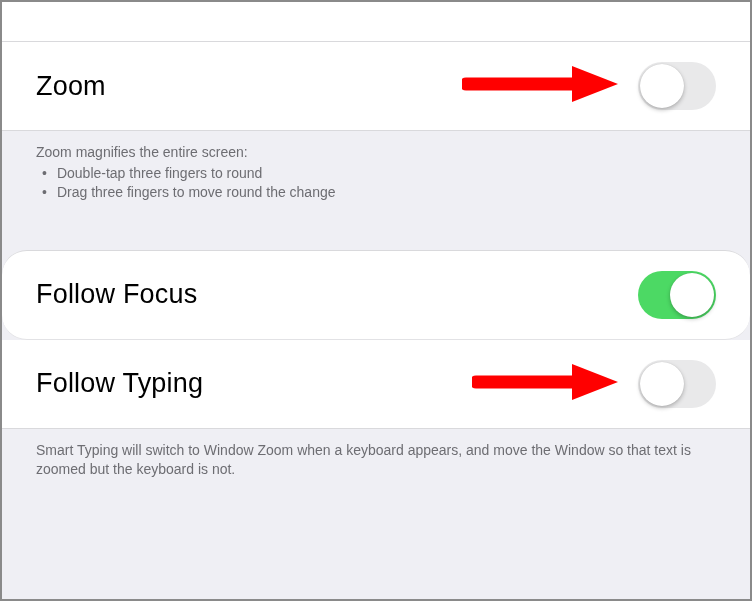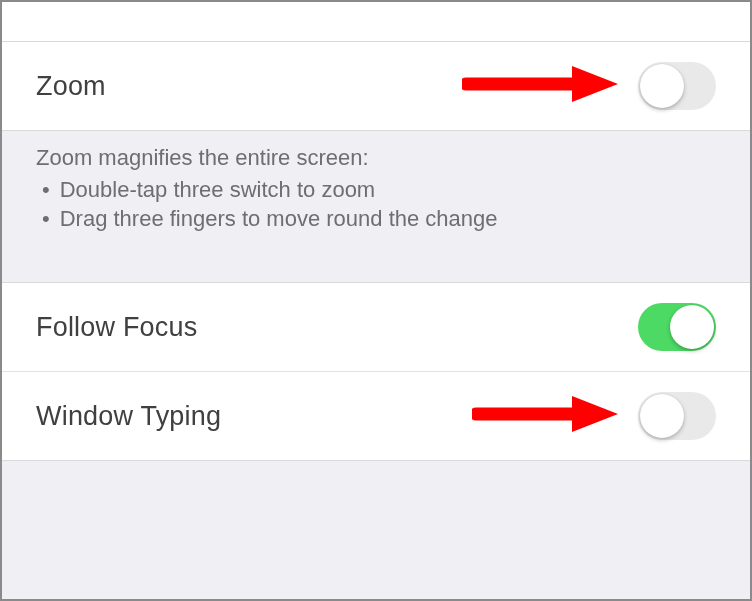--- a/index.html
+++ b/index.html
@@ -22,21 +22,21 @@
     background: #fff;
     display: flex;
     align-items: center;
     justify-content: space-between;
     padding: 20px 34px 20px 34px;
     border-bottom: 1px solid #d9d9dc;
     position: relative;
   }
   .row-label {
     font-size: 27px;
-    color: #404040;
+    color: #000000;
     letter-spacing: 0.2px;
   }
   .toggle {
     width: 78px;
     height: 48px;
     border-radius: 24px;
     position: relative;
     flex-shrink: 0;
   }
   .toggle.off {
@@ -53,41 +53,42 @@
     background: #fff;
     top: 2px;
     box-shadow: 0 2px 4px rgba(0,0,0,0.25), 0 0 1px rgba(0,0,0,0.15);
   }
   .toggle.off .knob { left: 2px; }
   .toggle.on .knob { right: 2px; }
 
   .footer-block {
     padding: 12px 25px 22px 34px;
     color: #6d6d72;
-    font-size: 22px;
+    font-size: 14px;
     line-height: 1.35;
   }
   .footer-title {
     margin-bottom: 2px;
   }
   .footer-list {
     list-style: none;
   }
   .footer-list li::before {
     content: "•";
     margin: 0 10px 0 6px;
   }
   .footer-gap {
     height: 26px;
   }
   .group-top-border {
     border-top: 1px solid #d9d9dc;
   }
   .inner-sep {
     border-bottom: 1px solid #e2e2e5;
+    border-radius: 25px;
   }
   .arrow {
     position: absolute;
     pointer-events: none;
   }
   .arrow svg { display: block; }
 </style>
 </head>
 <body>
 
@@ -105,42 +106,43 @@
       <svg width="156" height="40" viewBox="0 0 156 40">
         <line x1="4" y1="20" x2="118" y2="20" stroke="#ff0000" stroke-width="13" stroke-linecap="round"></line>
         <polygon points="110,2 156,20 110,38" fill="#ff0000"></polygon>
       </svg>
     </div>
   </div>
 
   <div class="footer-block">
     <div class="footer-title">Zoom magnifies the entire screen:</div>
     <ul class="footer-list">
-      <li>Double-tap three switch to zoom</li>
+      <li>Double-tap three fingers to round</li>
       <li>Drag three fingers to move round the change</li>
     </ul>
   </div>
 
   <div class="footer-gap"></div>
 
   <div class="row group-top-border inner-sep">
     <span class="row-label">Follow Focus</span>
     <div class="toggle on">
       <div class="knob"></div>
     </div>
   </div>
 
   <div class="row">
-    <span class="row-label">Window Typing</span>
+    <span class="row-label">Follow Typing</span>
     <div class="toggle off">
       <div class="knob"></div>
     </div>
 
     <div class="arrow" style="left:470px; top:22px;">
       <svg width="146" height="40" viewBox="0 0 146 40">
         <line x1="4" y1="20" x2="108" y2="20" stroke="#ff0000" stroke-width="13" stroke-linecap="round"></line>
         <polygon points="100,2 146,20 100,38" fill="#ff0000"></polygon>
       </svg>
     </div>
   </div>
 
+  <div class="footer-block">Smart Typing will switch to Window Zoom when a keyboard appears, and move the Window so that text is zoomed but the keyboard is not.</div>
 
 </div>
 
 </body></html>

